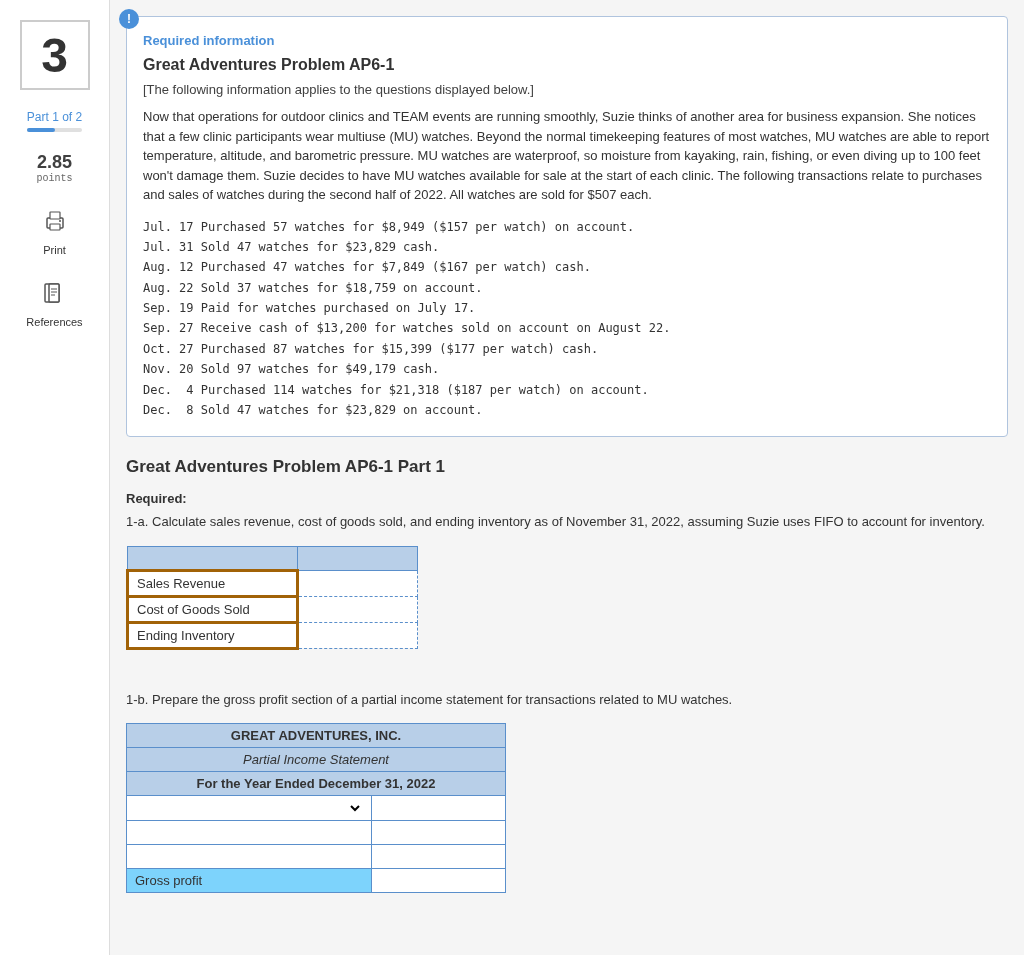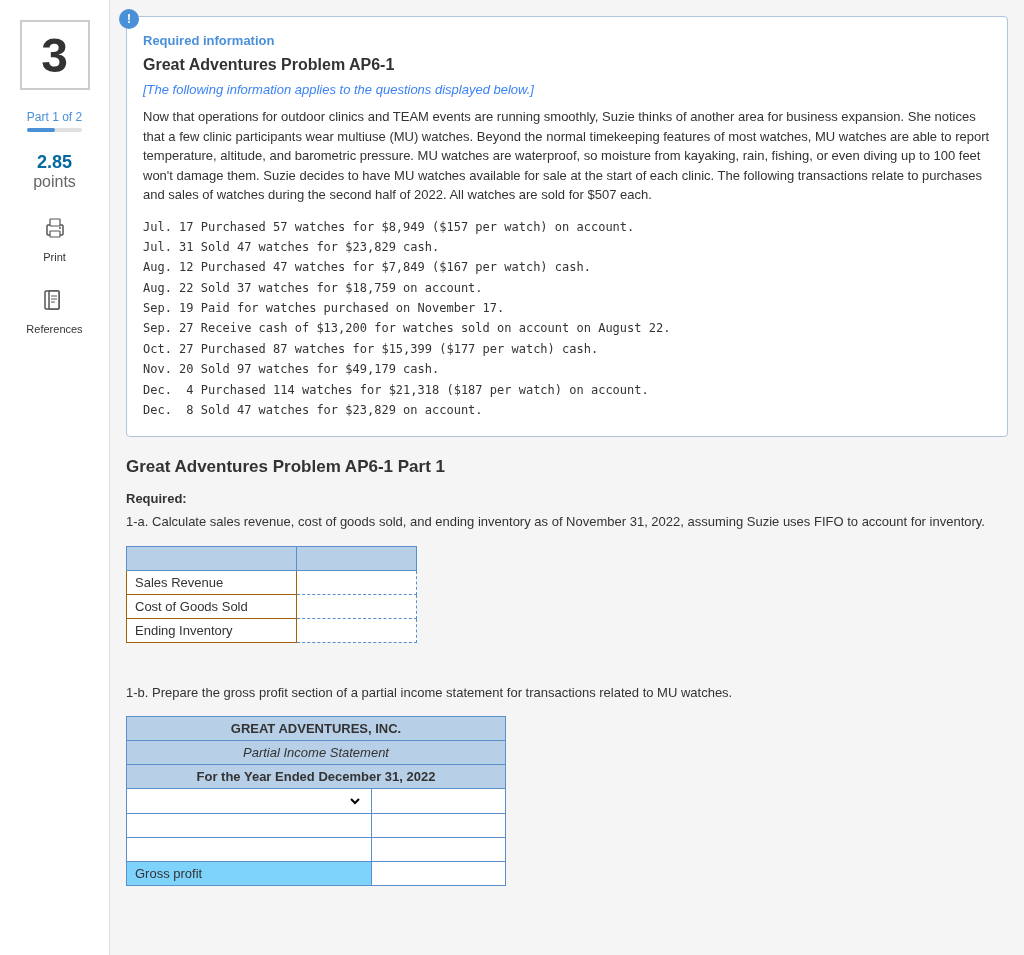--- a/index.html
+++ b/index.html
@@ -7,47 +7,47 @@
     .container { display: flex; min-height: 955px; }
     
     
     .sidebar { width: 110px; background: #fff; border-right: 1px solid #ddd; display: flex; flex-direction: column; align-items: center; padding: 20px 10px; gap: 20px; }
     .sidebar-number { width: 70px; height: 70px; border: 2px solid #ccc; display: flex; align-items: center; justify-content: center; font-size: 48px; font-weight: bold; color: #333; }
     .sidebar-part { text-align: center; }
     .sidebar-part .part-label { font-size: 12px; color: #4a90d9; }
     .sidebar-part .part-progress { height: 4px; background: #e0e0e0; margin-top: 4px; border-radius: 2px; }
     .sidebar-part .part-progress-fill { height: 100%; background: #4a90d9; border-radius: 2px; width: 50%; }
     .sidebar-points { text-align: center; }
-    .sidebar-points .points-value { font-size: 18px; font-weight: bold; color: #0369a1; }
-    .sidebar-points .points-label { font-size: 16px; color: #666; }
+    .sidebar-points .points-value { font-size: 18px; font-weight: bold; color: #404040; }
+    .sidebar-points .points-label { font-size: 10px; color: #666; font-family: Liberation Mono, monospace; }
     .sidebar-icon-btn { display: flex; flex-direction: column; align-items: center; cursor: pointer; gap: 4px; }
     .sidebar-icon-btn .icon-circle { width: 36px; height: 36px; display: flex; align-items: center; justify-content: center; }
     .sidebar-icon-btn .icon-label { font-size: 11px; color: #333; }
     
     
     .main { flex: 1; padding: 16px; background: #f5f5f5; }
     
     
     .info-box { border: 1px solid #b0c4de; border-radius: 4px; padding: 16px; background: #fff; margin-bottom: 20px; position: relative; }
     .info-box .exclamation { position: absolute; top: -8px; left: -8px; width: 20px; height: 20px; background: #4a90d9; border-radius: 50%; color: #fff; font-weight: bold; font-size: 12px; display: flex; align-items: center; justify-content: center; }
     .info-box .required-label { color: #4a90d9; font-weight: bold; font-size: 13px; margin-bottom: 8px; }
     .info-box .problem-title { font-weight: bold; font-size: 16px; margin-bottom: 8px; }
-    .info-box .italic-note { font-style: italic; font-size: 13px; margin-bottom: 10px; color: #3b82f6; }
+    .info-box .italic-note { font-size: 13px; margin-bottom: 10px; color: #404040; }
     .info-box .description { font-size: 13px; line-height: 1.5; margin-bottom: 12px; }
     .info-box .transactions { font-family: monospace; font-size: 12px; line-height: 1.7; }
     
     
     .part-section { margin-bottom: 20px; }
     .part-title { font-weight: bold; font-size: 17px; margin-bottom: 14px; }
     .required-heading { font-weight: bold; font-size: 13px; margin-bottom: 6px; }
     .instruction { font-size: 13px; line-height: 1.5; margin-bottom: 14px; }
     
     
     .calc-table { border-collapse: collapse; margin-bottom: 30px; }
-    .calc-table td { border: 1px solid #a16207; padding: 4px 8px; font-size: 13px; }
+    .calc-table td { border: 3px solid #a16207; padding: 4px 8px; font-size: 13px; }
     .calc-table .header-row td { background: #b8cfe8; border: 1px solid #5a8fcb; height: 24px; }
     .calc-table .data-row td.label-cell { background: #fff; width: 170px; }
     .calc-table .data-row td.input-cell { background: #fff; width: 120px; border: 1.5px dashed #5a8fcb; }
     
     
     .income-table { border-collapse: collapse; width: 380px; margin-top: 10px; }
     .income-table td { border: 1px solid #5a8fcb; padding: 4px 8px; font-size: 13px; }
     .income-table .company-row td { background: #b8cfe8; font-weight: bold; text-align: center; }
     .income-table .stmt-row td { background: #b8cfe8; font-style: italic; text-align: center; }
     .income-table .period-row td { background: #b8cfe8; font-weight: bold; text-align: center; }
@@ -114,21 +114,21 @@
       <div class="exclamation">!</div>
       <div class="required-label">Required information</div>
       <div class="problem-title">Great Adventures Problem AP6-1</div>
       <div class="italic-note">[The following information applies to the questions displayed below.]</div>
       <div class="description">Now that operations for outdoor clinics and TEAM events are running smoothly, Suzie thinks of another area for business expansion. She notices that a few clinic participants wear multiuse (MU) watches. Beyond the normal timekeeping features of most watches, MU watches are able to report temperature, altitude, and barometric pressure. MU watches are waterproof, so moisture from kayaking, rain, fishing, or even diving up to 100 feet won't damage them. Suzie decides to have MU watches available for sale at the start of each clinic. The following transactions relate to purchases and sales of watches during the second half of 2022. All watches are sold for $507 each.</div>
       <div class="transactions">
         <div>Jul. 17 Purchased 57 watches for $8,949 ($157 per watch) on account.</div>
         <div>Jul. 31 Sold 47 watches for $23,829 cash.</div>
         <div>Aug. 12 Purchased 47 watches for $7,849 ($167 per watch) cash.</div>
         <div>Aug. 22 Sold 37 watches for $18,759 on account.</div>
-        <div>Sep. 19 Paid for watches purchased on November 17.</div>
+        <div>Sep. 19 Paid for watches purchased on July 17.</div>
         <div>Sep. 27 Receive cash of $13,200 for watches sold on account on August 22.</div>
         <div>Oct. 27 Purchased 87 watches for $15,399 ($177 per watch) cash.</div>
         <div>Nov. 20 Sold 97 watches for $49,179 cash.</div>
         <div>Dec.&nbsp; 4 Purchased 114 watches for $21,318 ($187 per watch) on account.</div>
         <div>Dec.&nbsp; 8 Sold 47 watches for $23,829 on account.</div>
       </div>
     </div>
 
     <div class="part-section">
       <div class="part-title">Great Adventures Problem AP6-1 Part 1</div>

